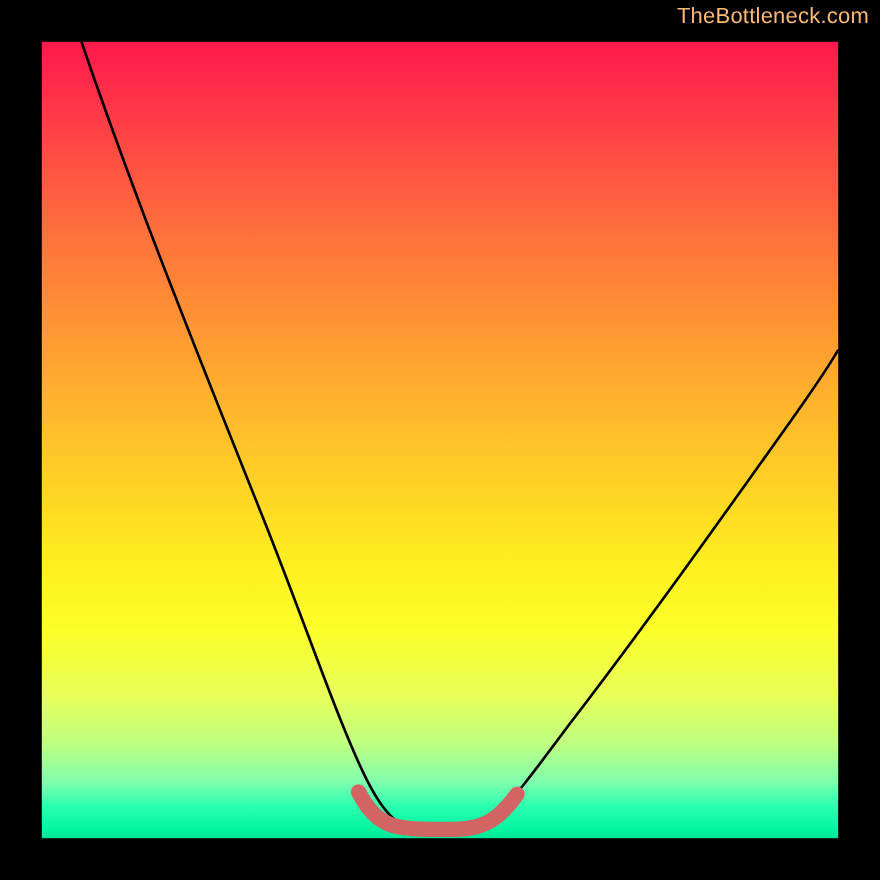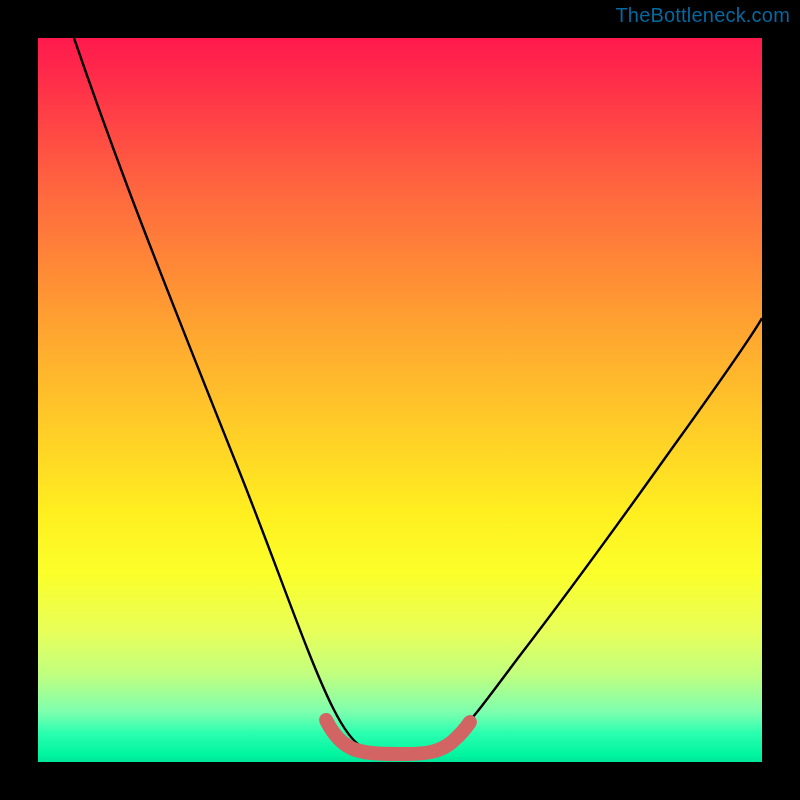--- a/index.html
+++ b/index.html
@@ -50,21 +50,21 @@
   .svg-layer {
     position: absolute;
     inset: 0;
     width: 100%;
     height: 100%;
   }
   .watermark {
     position: absolute;
     top: 4px;
     right: 10px;
-    color: #0369a1;
+    color: #fdba74;
     font-size: 20px;
     font-weight: 500;
     letter-spacing: 0.2px;
     user-select: none;
   }
 </style>
 </head>
 <body>
 
 <div class="frame">

